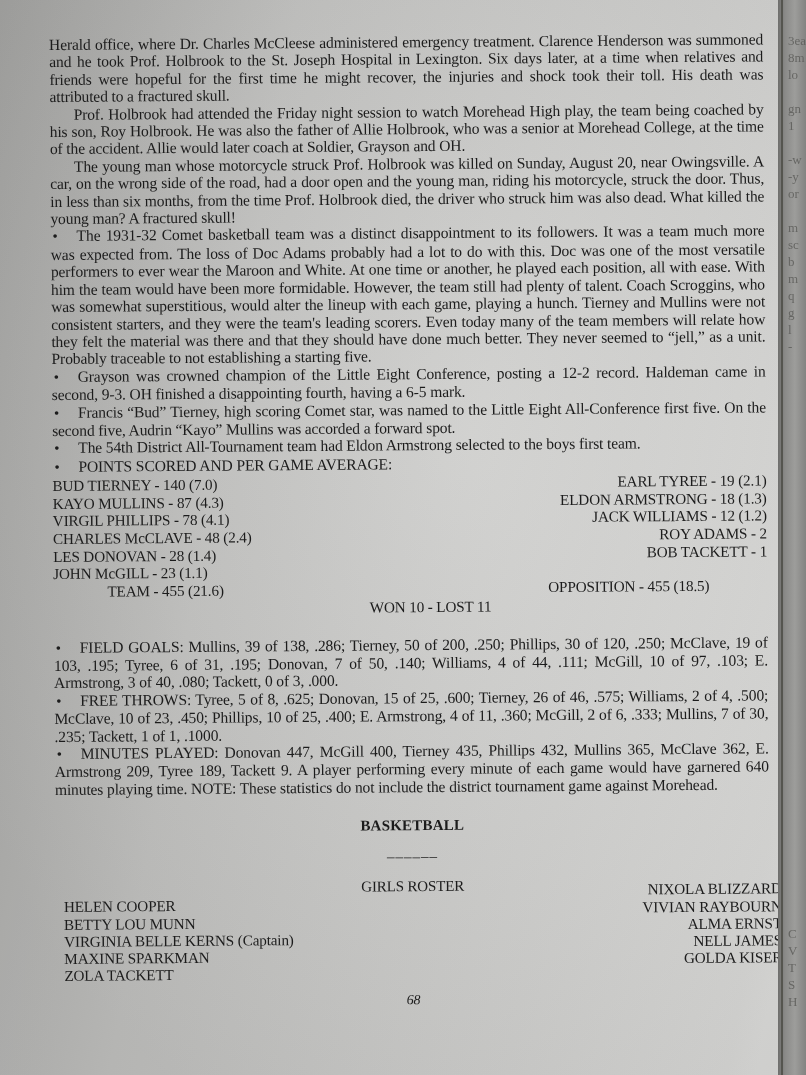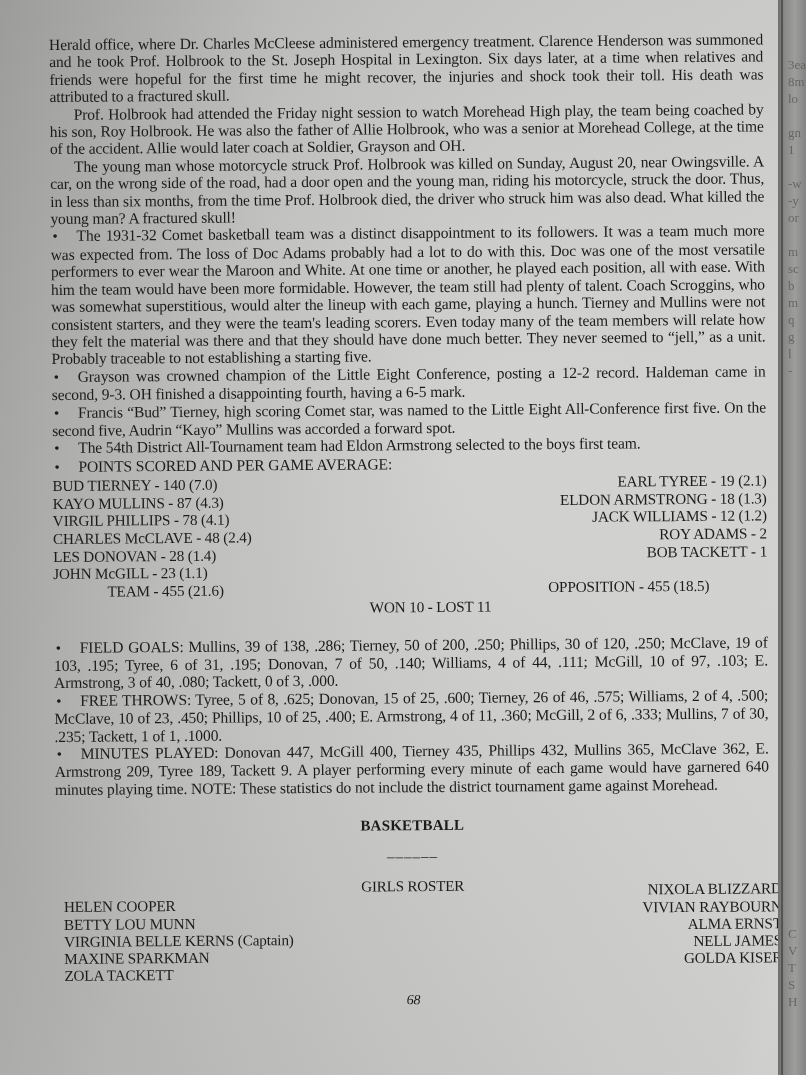--- a/index.html
+++ b/index.html
@@ -109,21 +109,21 @@
       <div data-name="roster-player">NELL JAMES</div>
       <div data-name="roster-player">GOLDA KISER</div>
     </div>
   </div>
 
   <div class="pagenum" data-name="page-number">68</div>
 </div>
 
 <div class="gutter" data-name="book-gutter">
   <div class="gutter-line" data-name="gutter-fold-line"></div>
-  <div class="gutter-text" style="top:56px;font-family:Liberation Serif, serif;" data-name="facing-page-fragments-top">
+  <div class="gutter-text" style="top:32px;font-family:Liberation Serif, serif;" data-name="facing-page-fragments-top">
     <div data-name="fragment">3ea</div>
     <div data-name="fragment">8m</div>
     <div data-name="fragment">lo</div>
     <div style="height:17px" data-name="spacer"></div>
     <div data-name="fragment">gn</div>
     <div data-name="fragment">1</div>
     <div style="height:17px" data-name="spacer"></div>
     <div data-name="fragment">-w</div>
     <div data-name="fragment">-y</div>
     <div data-name="fragment">or</div>

